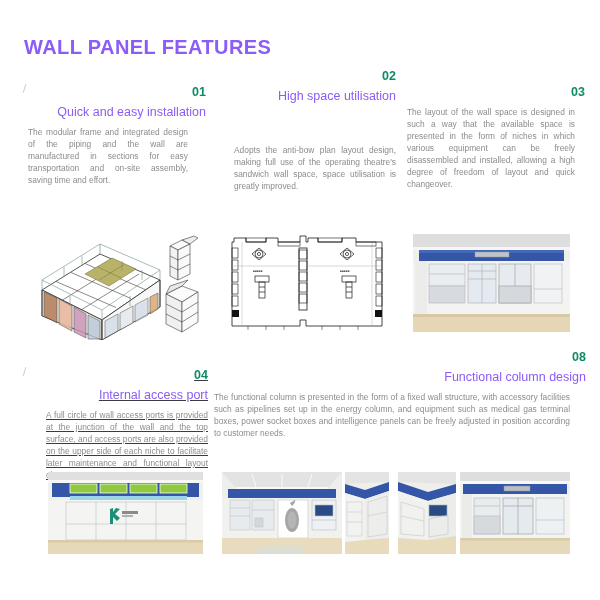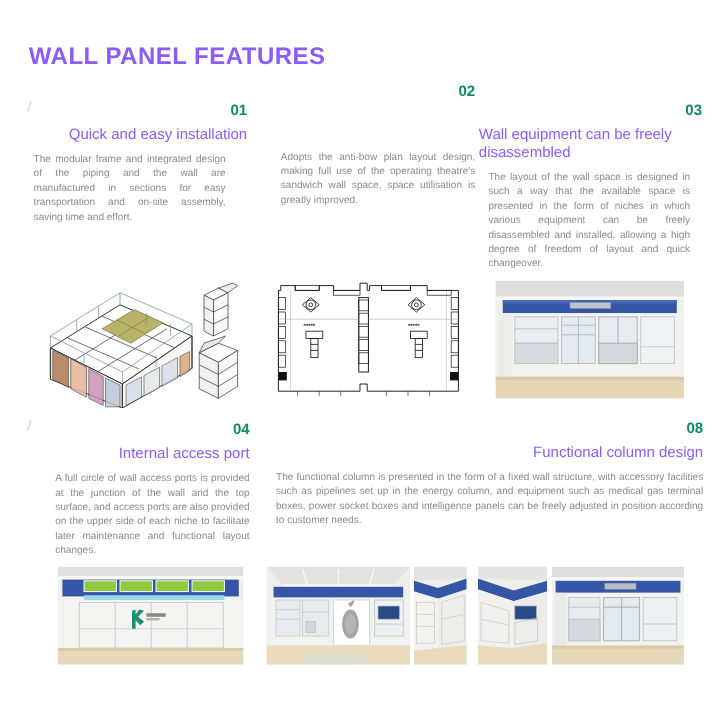--- a/index.html
+++ b/index.html
@@ -66,24 +66,24 @@
     line-height: 12px;
     color: #8c8c8c;
     text-align: justify;
   }
   .f-01 { left: 28px;  top: 84px;  width: 178px; }
   .f-01 .feature-body { width: 160px; }
   .f-02 { left: 218px; top: 68px;  width: 178px; }
   .f-02 .feature-body { margin-left: 16px; width: 162px; margin-top: 40px; }
   .f-03 { left: 399px; top: 84px;  width: 186px; }
   .f-03 .feature-body { margin-left: 8px; width: 168px; }
-  .f-04 { left: 28px;  top: 350px; width: 180px; }
+  .f-04 { left: 28px;  top: 367px; width: 180px; text-decoration: underline; }
   .f-04 .feature-body { margin-left: 18px; width: 162px; }
   .f-05 { left: 214px; top: 349px; width: 372px; }
-  .f-05 .feature-body { margin-left: 16px; width: 356px; }
+  .f-05 .feature-body { width: 356px; }
 
   
   .num-tick {
     position: absolute;
     width: 1px;
     height: 9px;
     background: #cfcfcf;
     transform: rotate(18deg);
   }
   .f-01 .num-tick { left: -4px; top: 0px; }
@@ -121,28 +121,28 @@
       <span class="num-tick"></span>
       <span class="feature-num">01</span>
       <span class="feature-title">Quick and easy installation</span>
     </div>
     <div class="feature-body">The modular frame and integrated design of the piping and the wall are manufactured in sections for easy transportation and on-site assembly, saving time and effort.</div>
   </div>
 
   <div class="feature f-02">
     <div class="feature-head">
       <span class="feature-num">02</span>
+      <span class="feature-title">High space utilisation</span>
     </div>
     <div class="feature-body">Adopts the anti-bow plan layout design, making full use of the operating theatre's sandwich wall space, space utilisation is greatly improved.</div>
   </div>
 
   <div class="feature f-03">
     <div class="feature-head">
       <span class="feature-num">03</span>
-      <span class="feature-title">Wall equipment can be freely disassembled</span>
     </div>
     <div class="feature-body">The layout of the wall space is designed in such a way that the available space is presented in the form of niches in which various equipment can be freely disassembled and installed, allowing a high degree of freedom of layout and quick changeover.</div>
   </div>
 
   <div class="feature f-04">
     <div class="feature-head">
       <span class="num-tick"></span>
       <span class="feature-num">04</span>
       <span class="feature-title">Internal access port</span>
     </div>

